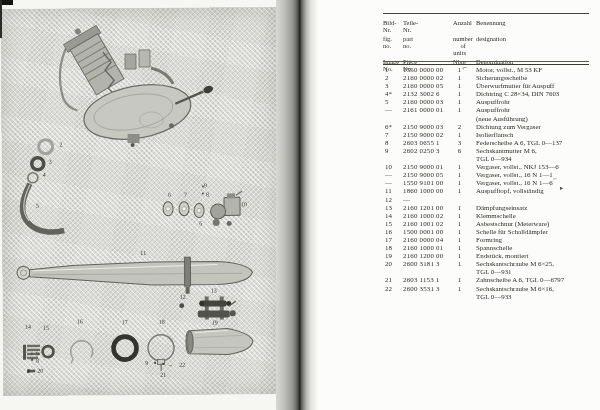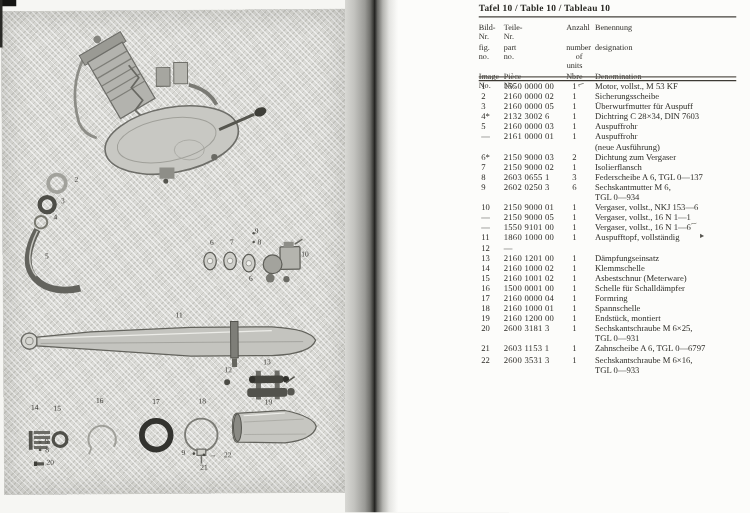--- a/index.html
+++ b/index.html
@@ -223,21 +223,20 @@
       <span class="callout" style="left: 176px; top: 354px;">22</span>
       <span class="callout" style="left: 157px; top: 364px;">21</span>
     </div>
 </div>
 <div class="corner-mark"></div>
 <div class="edge-sliver"></div>
 
 <div class="spine"></div>
 
 <div class="rpage">
-  <div class="rp-title">Tafel 10 / Table 10 / Tableau 10</div>
   <div class="rp-rule1"></div>
 
   <div class="rp-head">
     <span class="hc fig">Bild-
 Nr.</span>
     <span class="hc part">Teile-
 Nr.</span>
     <span class="hc qty">Anzahl</span>
     <span class="hc name">Benennung</span>
     <span class="hc fig">fig.

